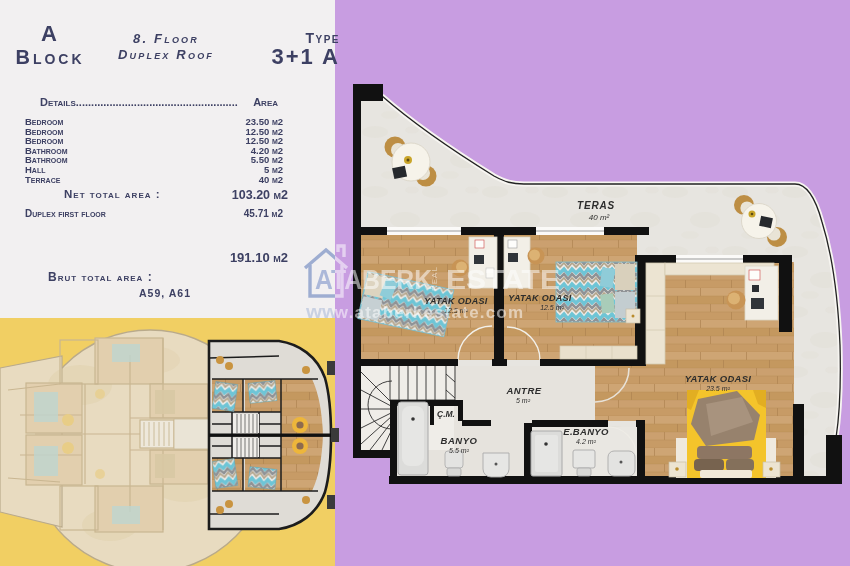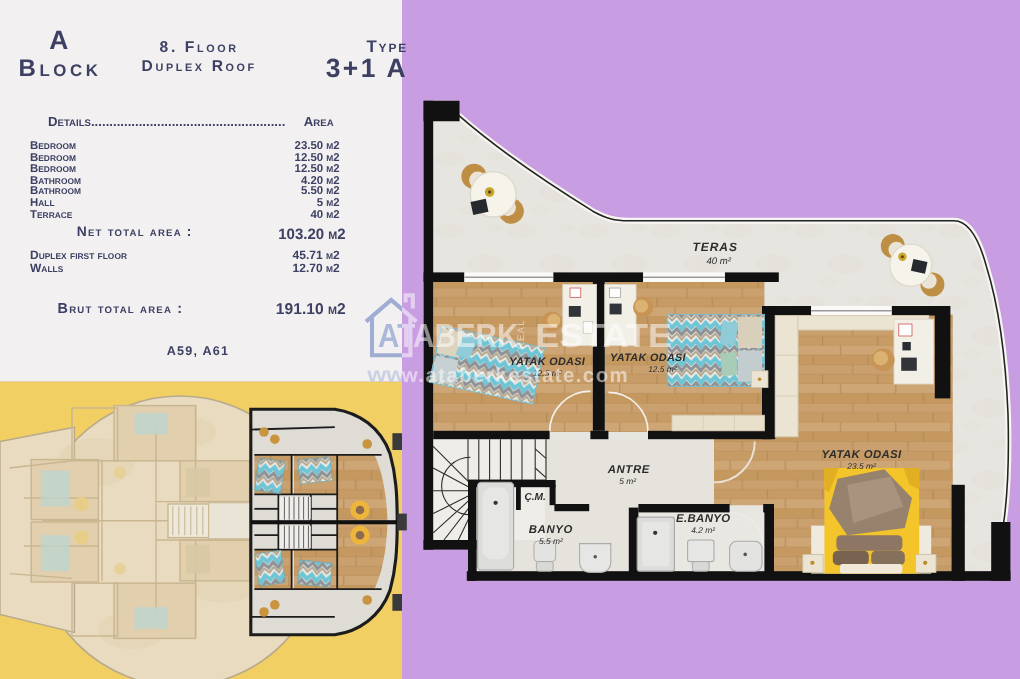--- a/index.html
+++ b/index.html
@@ -14,21 +14,21 @@
 
 <div class="abs" style="left:0;top:0;width:335px;height:318px;background:#f2f0f1;"></div>
 
 <div class="abs" style="left:0;top:318px;width:335px;height:248px;background:#f1cf63;"></div>
 
 <div class="abs sc" style="left:0;top:22px;width:100px;text-align:center;">
   <div style="font-size:22px;letter-spacing:2px;line-height:23px;">A</div>
   <div style="font-size:20px;letter-spacing:3px;line-height:25px;">Block</div>
 </div>
 
-<div class="abs sc" style="left:93px;top:31px;width:146px;text-align:center;font-size:13px;letter-spacing:2.2px;line-height:15.5px;">
+<div class="abs sc" style="left:93px;top:31px;width:146px;text-align:center;font-size:13px;letter-spacing:2.2px;line-height:15.5px;font-style:italic;">
   <div>8. Floor</div>
     <div>Duplex Roof</div>
 </div>
 
 <div class="abs sc" style="left:240px;top:30px;width:100px;text-align:right;">
   <div style="font-size:14px;letter-spacing:1.5px;">Type</div>
   <div style="font-size:22px;letter-spacing:2px;line-height:22px;">3+1 A</div>
 </div>
 
 <div class="abs sc" style="left:40px;top:96px;width:238px;font-size:11px;display:flex;">
@@ -80,29 +80,24 @@
     <span style="flex:1"></span>
     <span style="font-size:12.5px;">103.20 m2</span>
 </div>
 
 <div class="abs sc" style="left:25px;top:209px;width:258px;font-size:10px;line-height:10.5px;">
   <div style="display:flex;">
       <span>Duplex first floor</span>
       <span style="flex:1"></span>
       <span>45.71 m2</span>
     </div>
-  <div style="display:flex;">
-      <span>Walls</span>
-      <span style="flex:1"></span>
-      <span>12.70 m2</span>
-    </div>
 </div>
 
 <div class="abs sc" style="left:48px;top:250px;width:240px;font-size:12px;display:flex;">
- <span style="letter-spacing:1px;">Brut total area :</span>
+ <span style="letter-spacing:1px;margin-top:20px;">Brut total area :</span>
     <span style="flex:1"></span>
     <span style="font-size:13px;">191.10 m2</span>
 </div>
 
 <div class="abs sc" style="left:110px;top:287px;width:110px;text-align:center;font-size:10.5px;letter-spacing:1px;">A59, A61</div>
 
 <svg class="abs" style="left:0;top:0;" width="850" height="566" viewBox="0 0 850 566">
 <defs>
 <pattern id="wood" width="46" height="32" patternUnits="userSpaceOnUse">
   <rect width="46" height="32" fill="#c99f6c"></rect>

